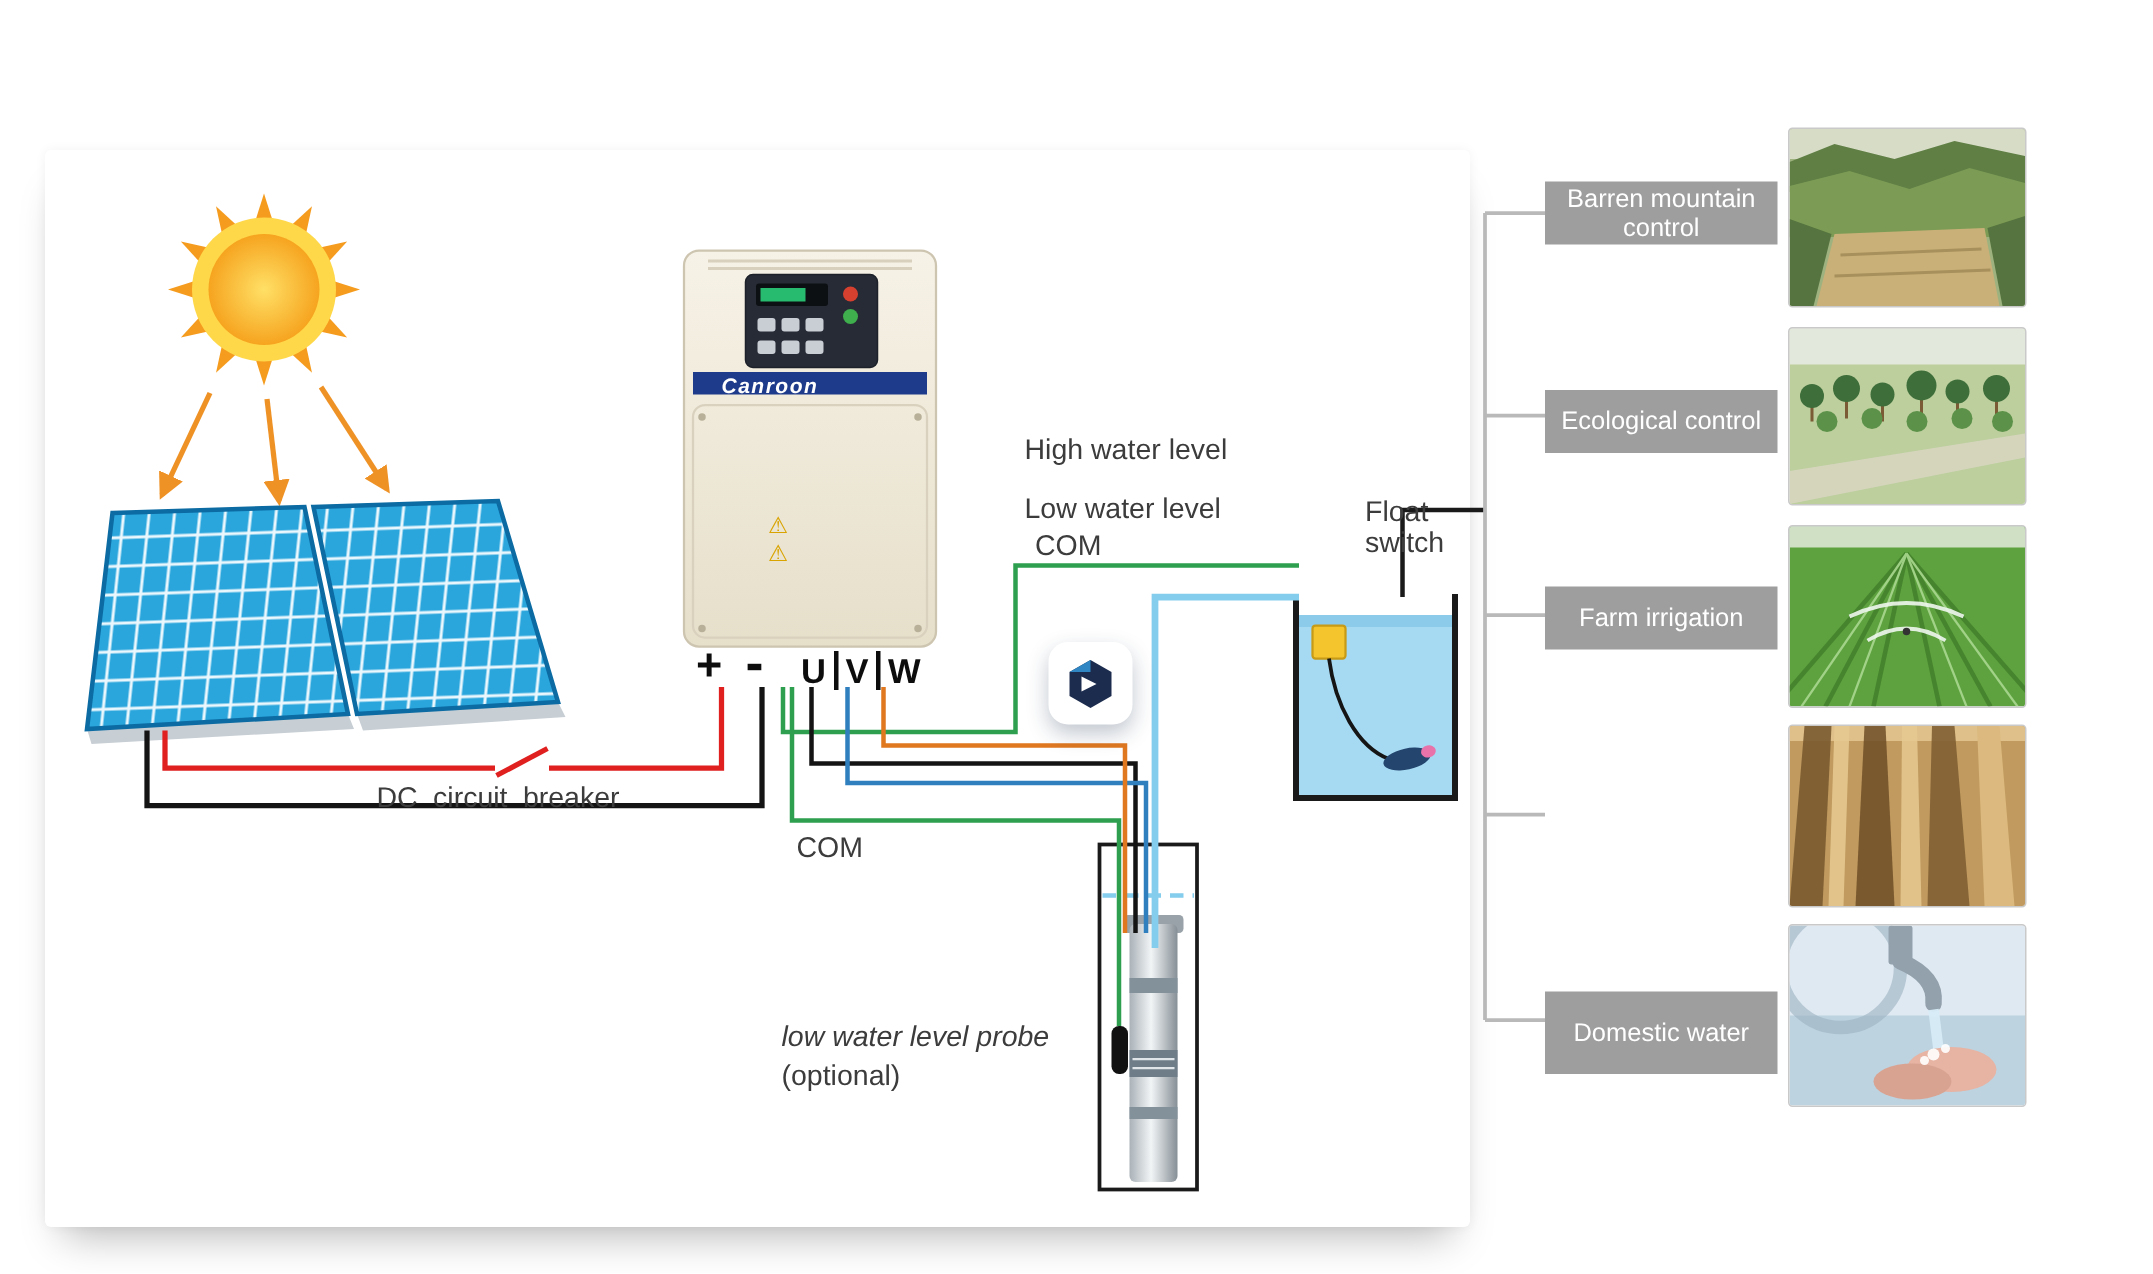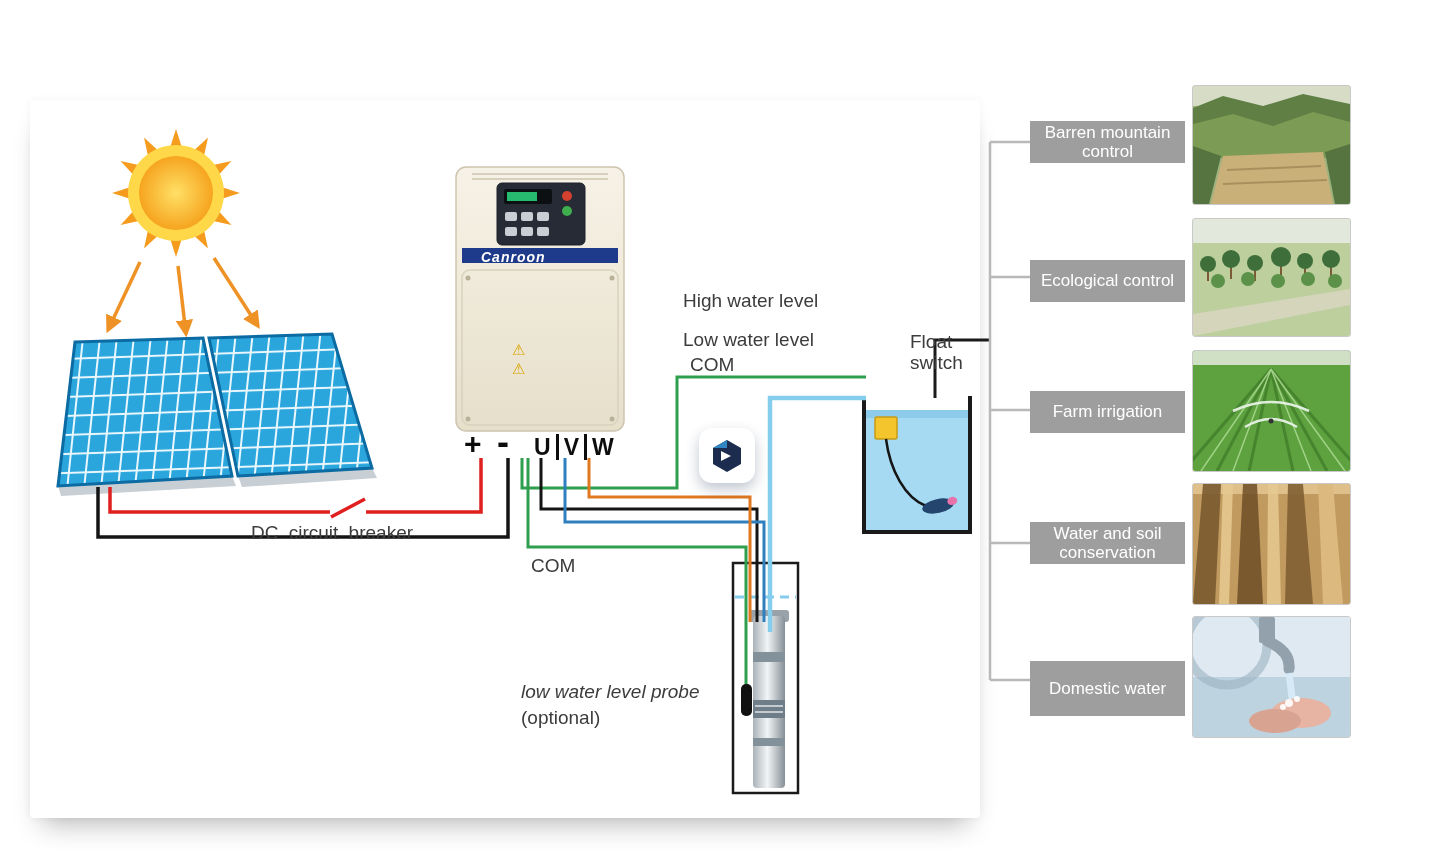--- a/index.html
+++ b/index.html
@@ -195,23 +195,20 @@
 
   <div class="app-label" style="top:121px;height:42px;">
     <span>Barren mountain control</span>
   </div>
   <div class="app-label" style="top:260px;height:42px;">
     <span>Ecological control</span>
   </div>
   <div class="app-label" style="top:391px;height:42px;">
     <span>Farm irrigation</span>
   </div>
-  <div class="app-label" style="top:522px;height:42px;">
-    <span>Water and soil conservation</span>
-  </div>
   <div class="app-label" style="top:661px;height:55px;">
     <span>Domestic water</span>
   </div>
 
   <div class="photo" style="top:85px;height:118px;">
     <svg width="157" height="118">
       <rect width="157" height="118" fill="#9db27e"></rect>
       <rect width="157" height="20" fill="#d7dcc6"></rect>
       <path d="M0,22 L30,10 L70,20 L110,8 L157,18 L157,42 L0,42 Z" fill="#5f7f45"></path>
       <path d="M0,38 L40,28 L80,40 L120,26 L157,36 L157,72 L0,72 Z" fill="#7c9c55"></path>

